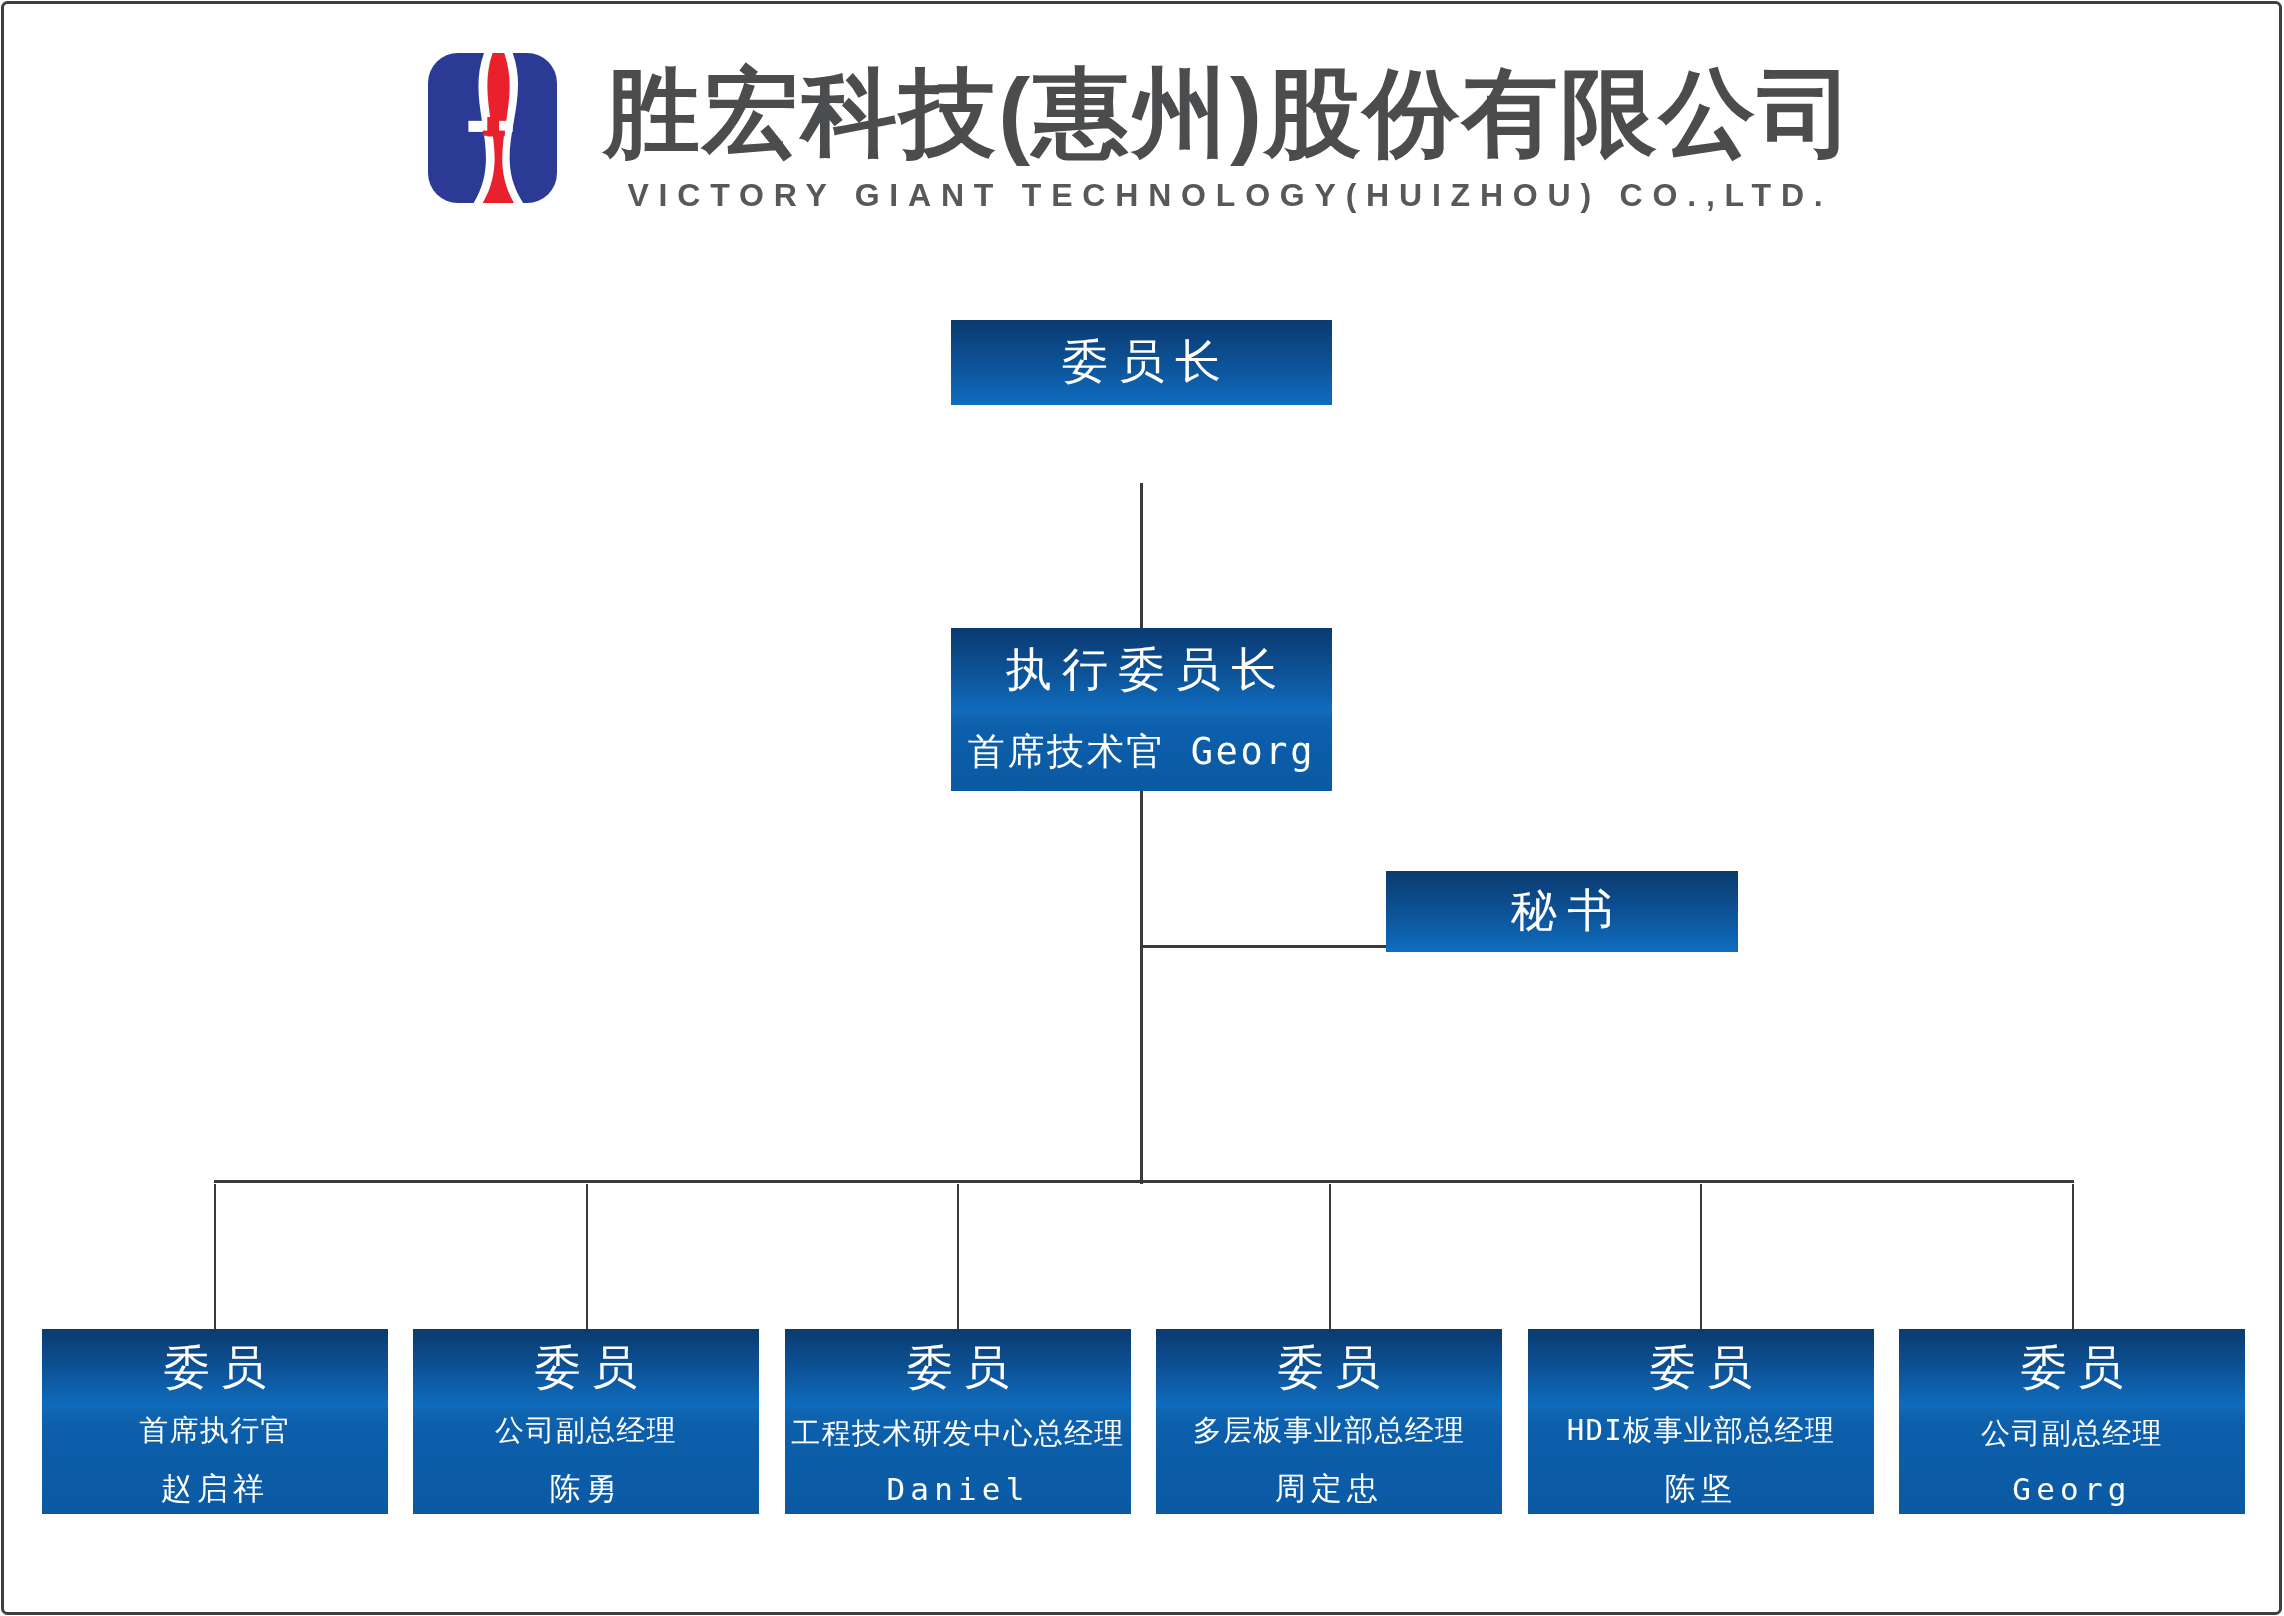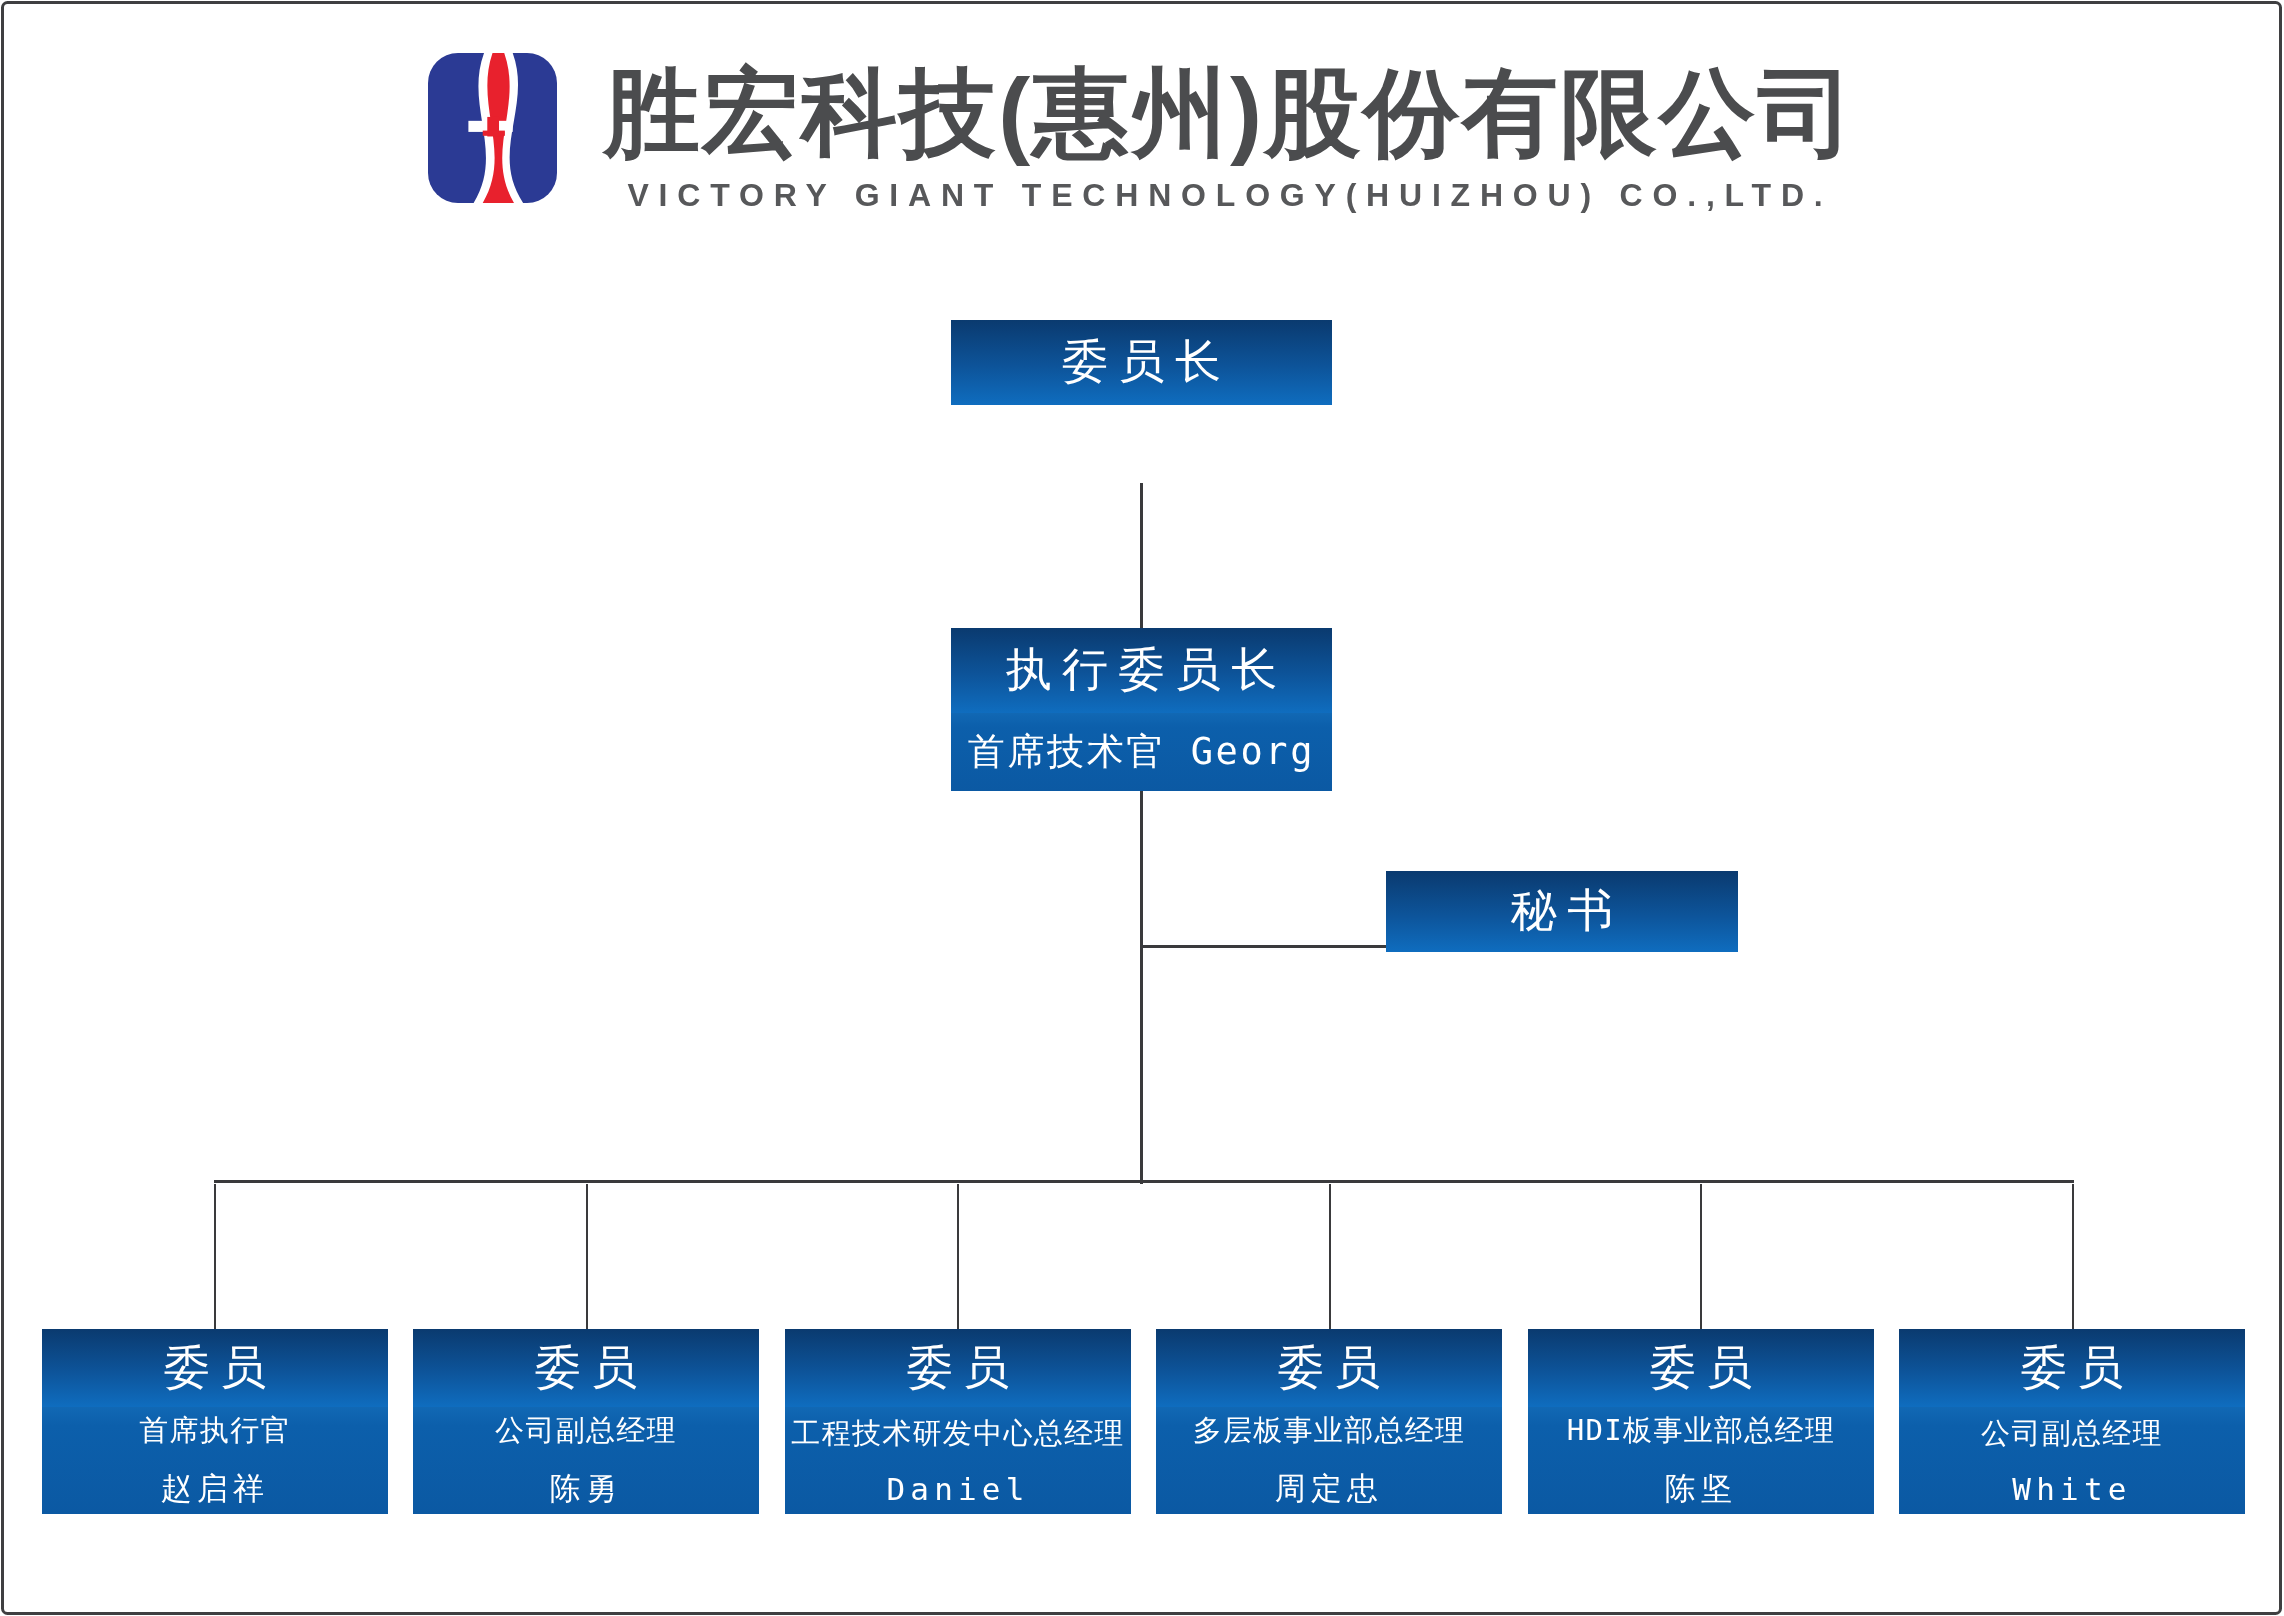--- a/index.html
+++ b/index.html
@@ -151,16 +151,16 @@
     <span class="member-person">陈坚</span>
   </div>
 </div>
 
 <div class="node member m6">
   <div class="node-top">
     <span class="node-title">委员</span>
   </div>
   <div class="node-bottom">
     <span class="member-role">公司副总经理</span>
-    <span class="member-person">White</span>
+    <span class="member-person">Georg</span>
   </div>
 </div>
 
 
 </body></html>

